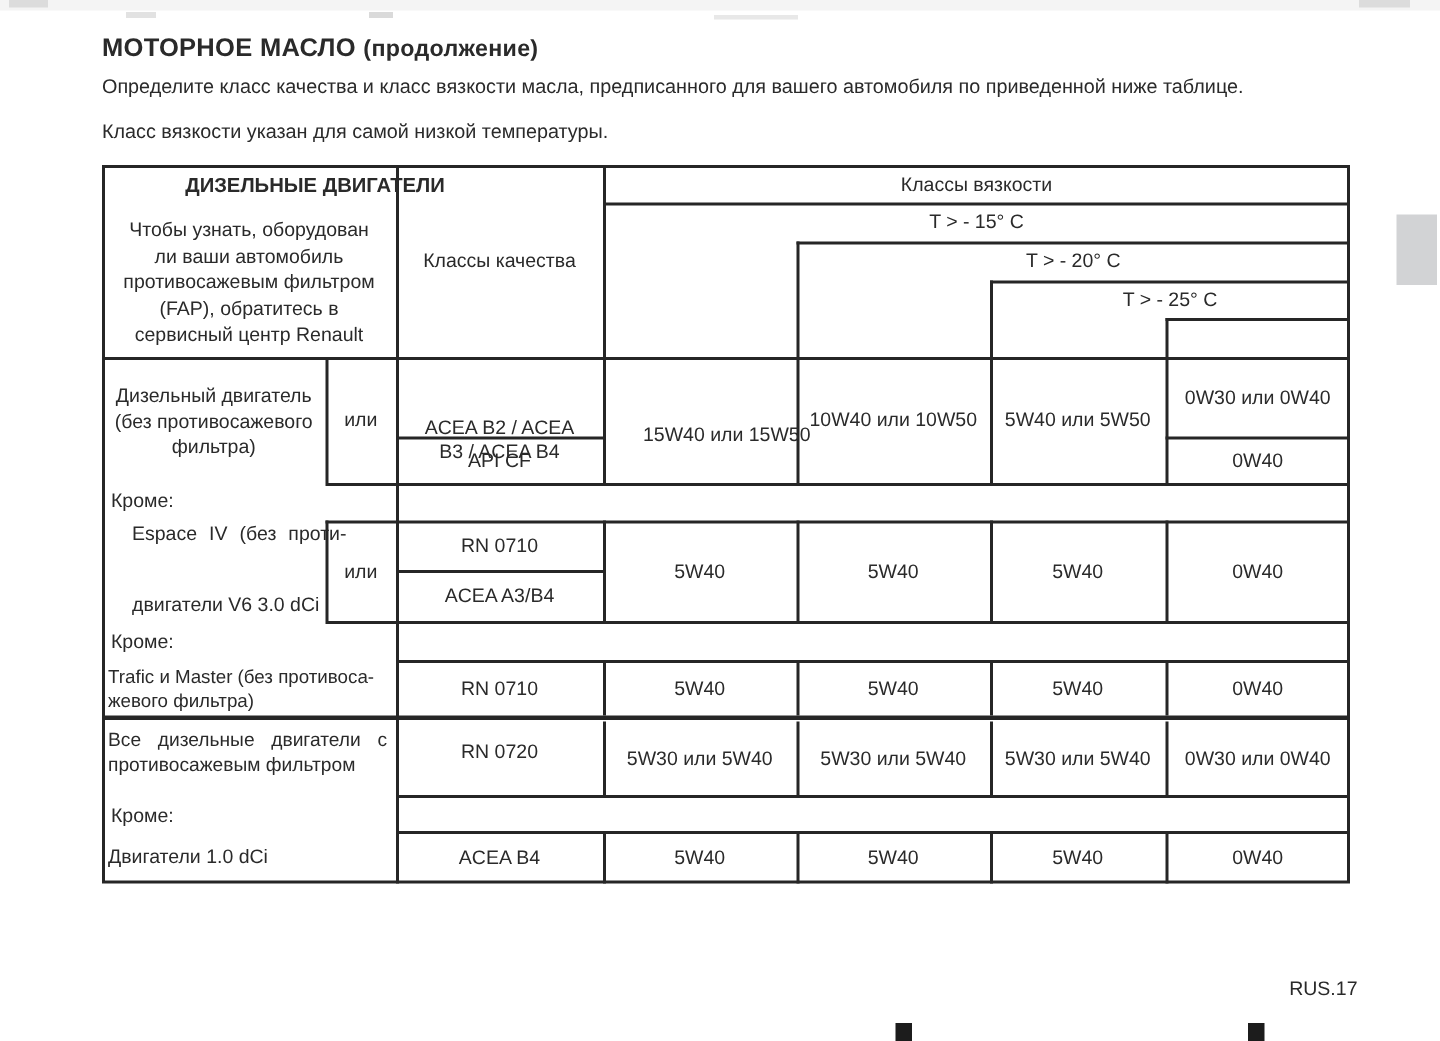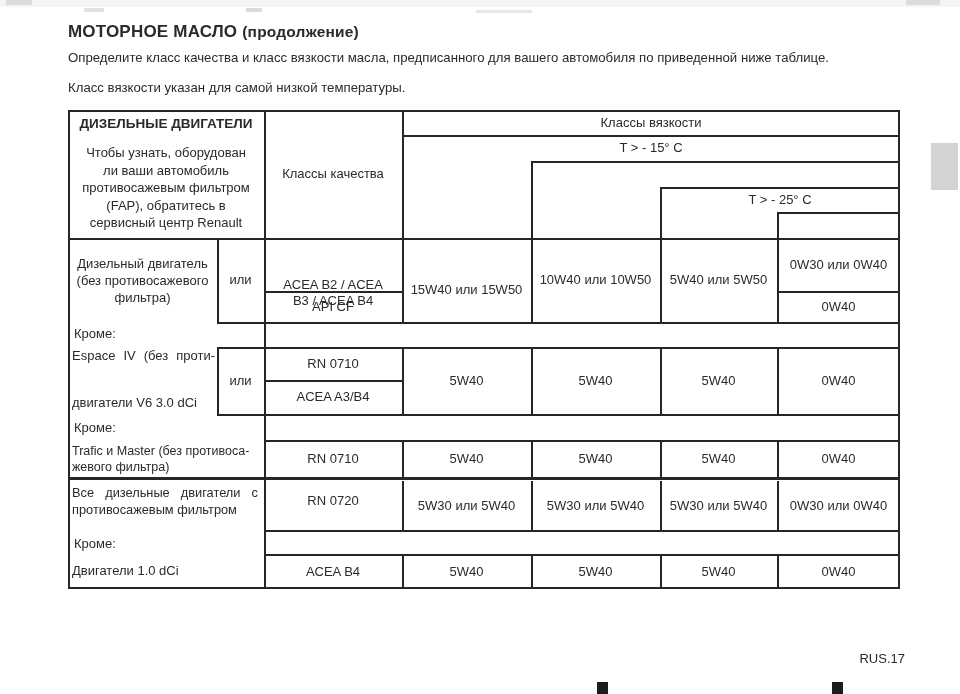--- a/index.html
+++ b/index.html
@@ -76,79 +76,82 @@
   <div class="ln" style="left:777px;top:291px;width:123px;height:2px;"></div>
   <div class="ln" style="left:217px;top:322px;width:683px;height:2px;"></div>
   <div class="ln" style="left:217px;top:347px;width:683px;height:2px;"></div>
   <div class="ln" style="left:264px;top:380px;width:138px;height:2px;"></div>
   <div class="ln" style="left:217px;top:414px;width:683px;height:2px;"></div>
   <div class="ln" style="left:264px;top:440px;width:636px;height:2px;"></div>
   <div class="ln" style="left:68px;top:477px;width:832px;height:3px;"></div>
   <div class="ln" style="left:264px;top:530px;width:636px;height:2px;"></div>
   <div class="ln" style="left:264px;top:554px;width:636px;height:2px;"></div>
 
-  <div class="c" style="left:70px;top:114px;width:192px;height:20px;font-weight:bold;font-size:13.5px;">
+  <div class="c" style="left:70px;top:114px;width:192px;height:20px;font-weight:bold;font-size:13.5px;padding-left:44px;">
     <span class="w">ДИЗЕЛЬНЫЕ ДВИГАТЕЛИ</span>
   </div>
   <div class="c" style="left:70px;top:142px;width:192px;height:92px;line-height:17.5px;">
     <span class="w">Чтобы узнать, оборудован</span>
     <span class="w">ли ваши автомобиль</span>
     <span class="w">противосажевым фильтром</span>
     <span class="w">(FAP), обратитесь в</span>
     <span class="w">сервисный центр Renault</span>
   </div>
   <div class="c" style="left:266px;top:112px;width:134px;height:124px;">
     <span class="w">Классы качества</span>
   </div>
   <div class="c" style="left:404px;top:110px;width:494px;height:25px;">
     <span class="w">Классы вязкости</span>
   </div>
   <div class="c" style="left:404px;top:135px;width:494px;height:26px;">
     <span class="w">T &gt; - 15° C</span>
   </div>
+  <div class="c" style="left:533px;top:161px;width:365px;height:26px;">
+    <span class="w">T &gt; - 20° C</span>
+  </div>
   <div class="c" style="left:662px;top:187px;width:236px;height:25px;">
     <span class="w">T &gt; - 25° C</span>
   </div>
 
   <div class="c" style="left:70px;top:240px;width:145px;height:80px;line-height:17px;">
     <span class="w">Дизельный двигатель</span>
     <span class="w">(без противосажевого</span>
     <span class="w">фильтра)</span>
   </div>
   <div class="c" style="left:219px;top:238px;width:43px;height:84px;">
     <span class="w">или</span>
   </div>
   <div class="c" style="left:266px;top:240px;width:134px;height:49px;margin-top:28px;">
     <span class="w">ACEA B2 / ACEA</span>
     <span class="w">B3 / ACEA B4</span>
   </div>
   <div class="c" style="left:266px;top:291px;width:134px;height:31px;">
     <span class="w">API CF</span>
   </div>
-  <div class="c" style="left:404px;top:238px;width:125px;height:104px;">
+  <div class="c" style="left:404px;top:238px;width:125px;height:104px;padding-left:18px;">
     <span class="w">15W40 или 15W50</span>
   </div>
   <div class="c" style="left:533px;top:238px;width:125px;height:84px;">
     <span class="w">10W40 или 10W50</span>
   </div>
   <div class="c" style="left:662px;top:238px;width:113px;height:84px;">
     <span class="w">5W40 или 5W50</span>
   </div>
   <div class="c" style="left:779px;top:238px;width:119px;height:53px;">
     <span class="w">0W30 или 0W40</span>
   </div>
   <div class="c" style="left:779px;top:291px;width:119px;height:31px;">
     <span class="w">0W40</span>
   </div>
 
   <div class="c leftcell" style="left:74px;top:324px;width:150px;height:20px;">
     <span class="w">Кроме:</span>
   </div>
 
-  <div class="c leftcell" style="left:72px;top:350px;width:143px;height:58px;line-height:19px;gap:28px;">
+  <div class="c leftcell" style="left:88px;top:350px;width:143px;height:58px;line-height:19px;gap:28px;">
     <span class="spread">Espace IV (без проти-</span>
     <span class="w">двигатели V6 3.0 dCi</span>
   </div>
   <div class="c" style="left:219px;top:347px;width:43px;height:67px;">
     <span class="w">или</span>
   </div>
   <div class="c" style="left:266px;top:347px;width:134px;height:33px;">
     <span class="w">RN 0710</span>
   </div>
   <div class="c" style="left:266px;top:380px;width:134px;height:34px;">

